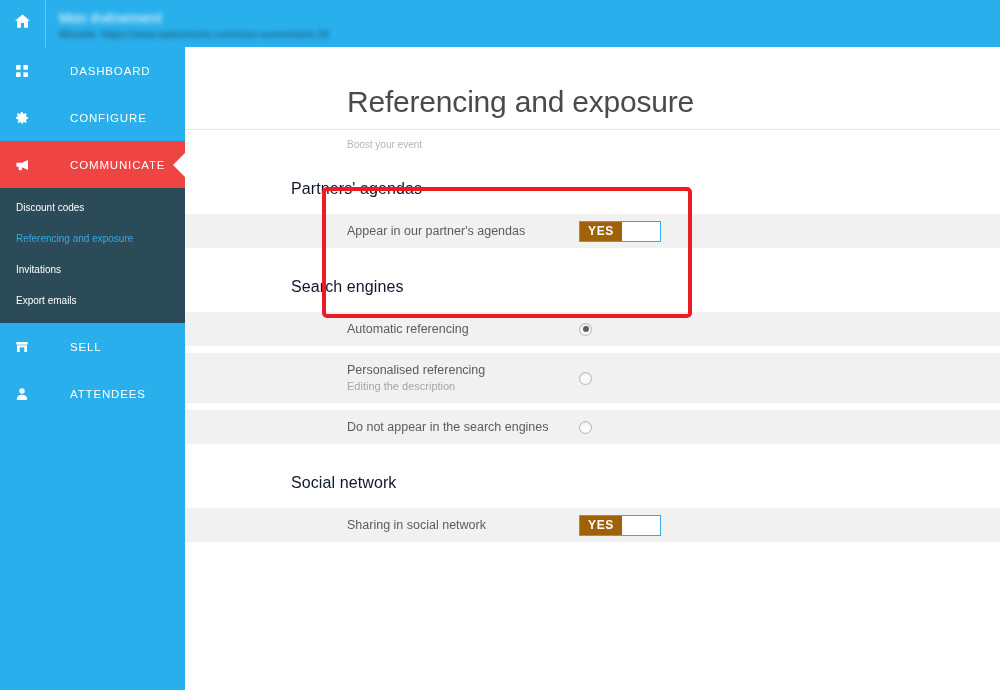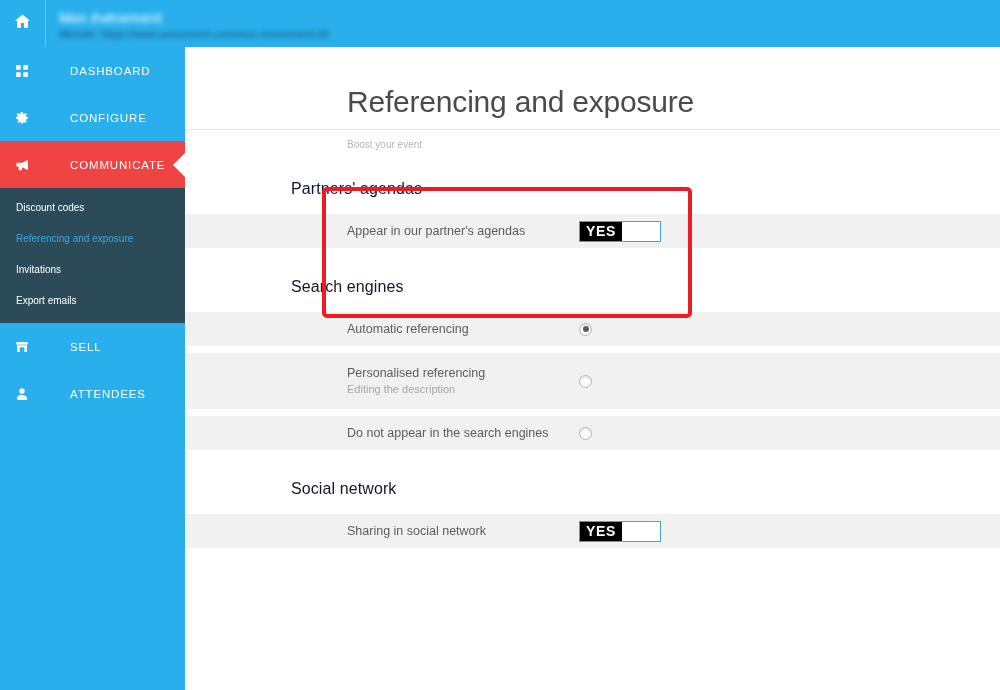--- a/index.html
+++ b/index.html
@@ -107,40 +107,40 @@
     font-size: 16px; color: #0f172a; font-weight: 400;
     padding-left: 106px; margin-bottom: 16px; letter-spacing: .1px;
   }
   .row {
     background: #f1f1f1;
     height: 34px;
     display: flex; align-items: center;
     padding-left: 162px;
     margin-bottom: 7px;
   }
-  .row.tall { height: 56px; }
+  .row.tall { height: 50px; }
   .row-label {
     font-size: 12.5px; color: #5c5c5c;
     width: 232px; line-height: 15px;
   }
   .row-label .sub {
     display: block;
     font-size: 11px; color: #a6a6a6; margin-top: 1px;
   }
 
   
   .toggle {
     width: 82px; height: 21px;
     display: flex; border: 1px solid #35a9e8;
     cursor: pointer; overflow: hidden;
   }
   .toggle .on {
-    flex: 1; background: #000000;
+    flex: 1; background: #a16207;
     display: flex; align-items: center; justify-content: center;
-    font-size: 14px; font-weight: bold; color: #ffffff;
+    font-size: 12px; font-weight: bold; color: #ffffff;
     letter-spacing: .6px;
   }
   .toggle .knob { width: 38px; background: #ffffff; }
 
   
   .radio {
     width: 13px; height: 13px; border-radius: 50%;
     border: 1px solid #b5b5b5;
     background: #fbfbfb;
     display: flex; align-items: center; justify-content: center;

